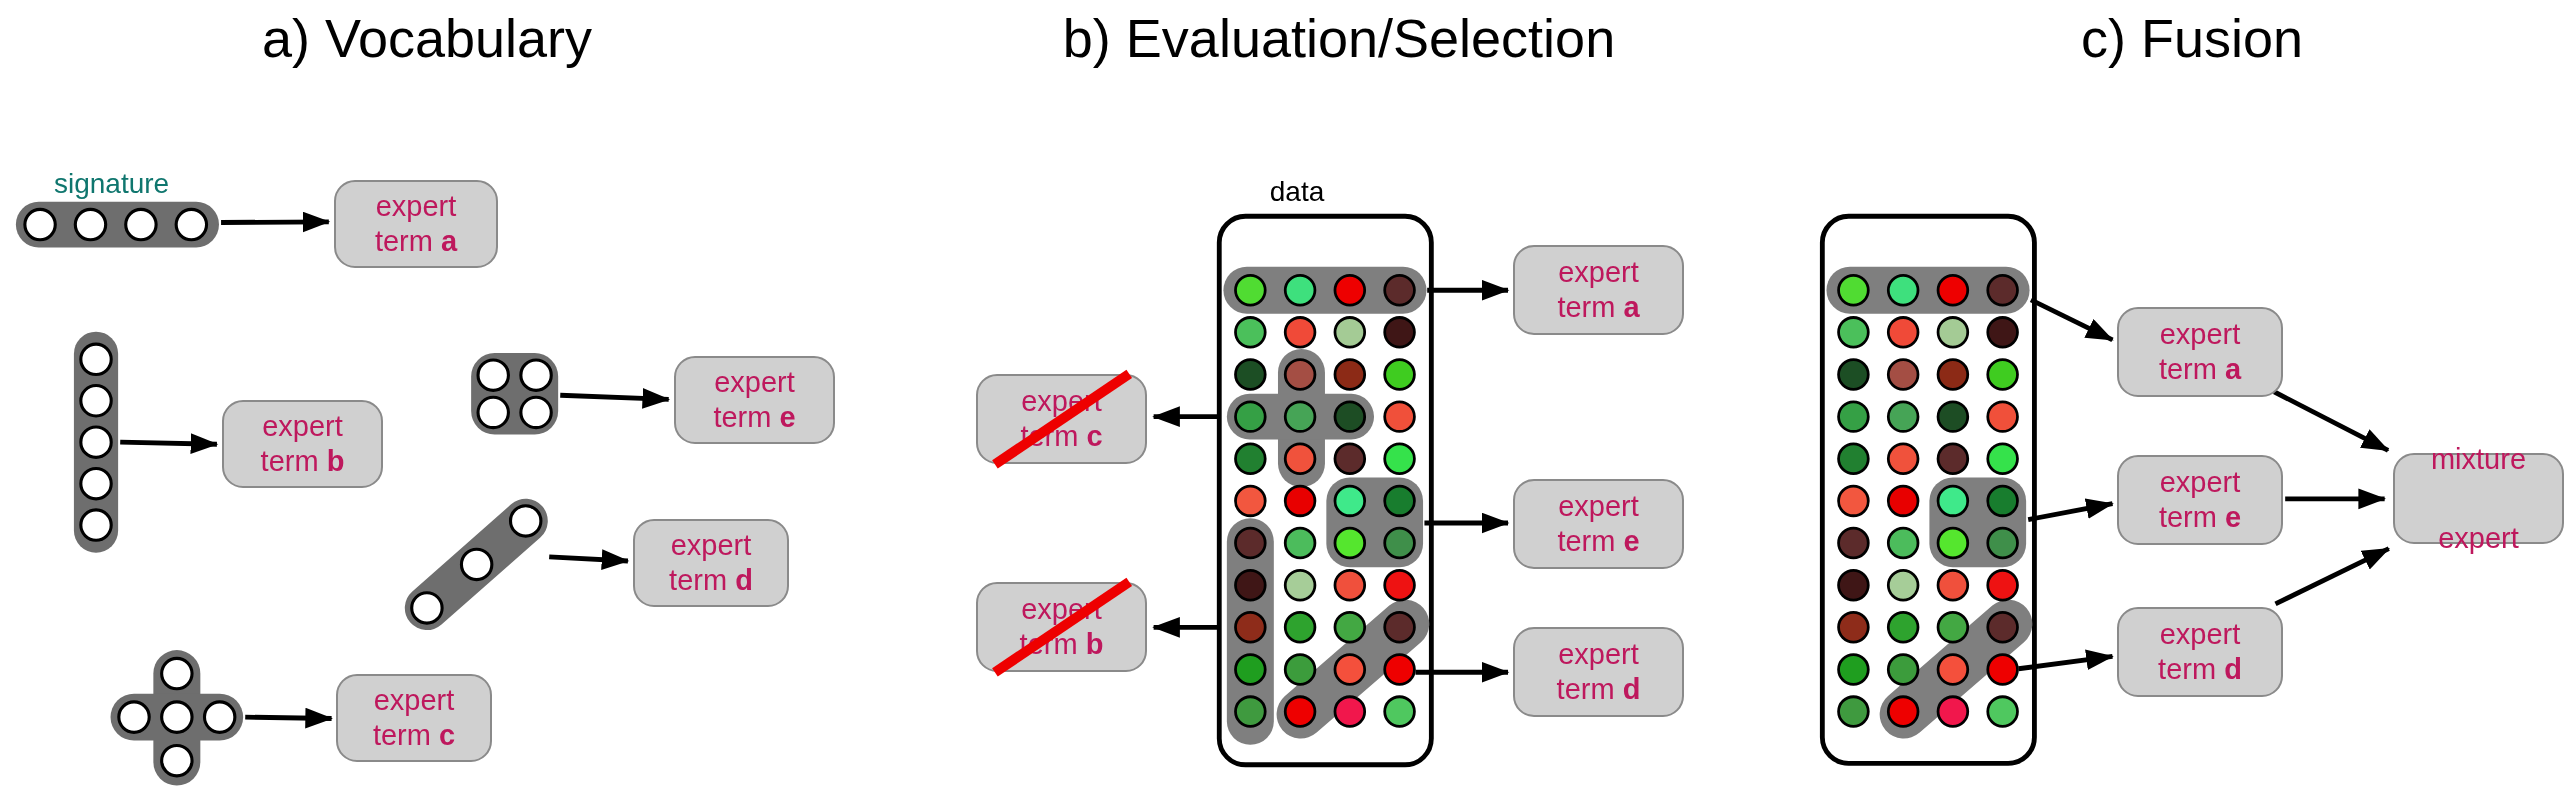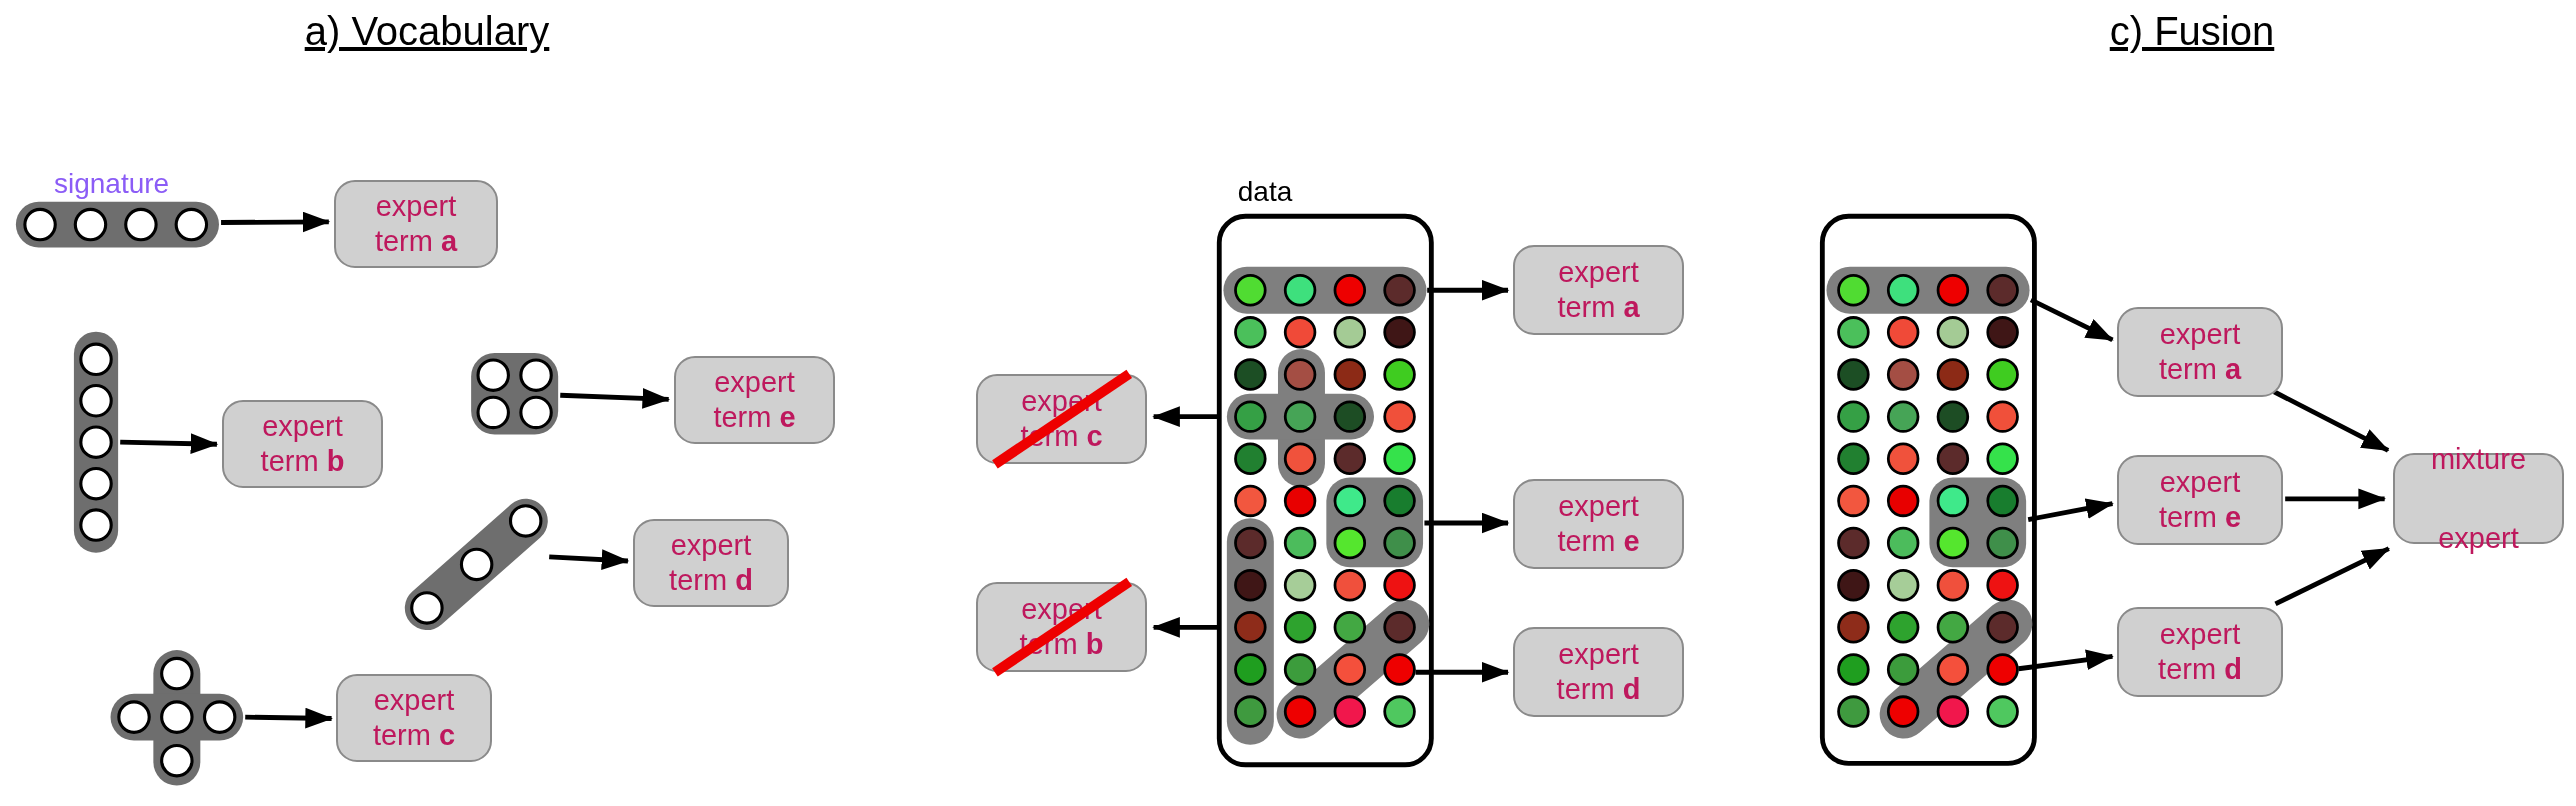--- a/index.html
+++ b/index.html
@@ -7,32 +7,32 @@
     position:relative;
     width:2576px;height:807px;
     background:#FFFFFF;
     font-family:"Liberation Sans", sans-serif;
     overflow:hidden;
   }
   #fig{position:absolute;left:0;top:0;}
   .panel-title{
     position:absolute;top:11px;
     transform:translateX(-50%);
-    font-size:40px;line-height:1;
-    color:#000;white-space:nowrap;text-decoration:underline;
+    font-size:54px;line-height:1;
+    color:#000;white-space:nowrap;
   }
   #title-a{left:427px;}
   #title-b{left:1339px;}
   #title-c{left:2192px;}
   #signature-label{
     position:absolute;left:54px;top:170px;
-    font-size:28px;line-height:1;color:#8b5cf6;
+    font-size:28px;line-height:1;color:#0f766e;
   }
   #data-label{
-    position:absolute;left:1265px;top:178px;
+    position:absolute;left:1297px;top:178px;
     transform:translateX(-50%);
     font-size:28px;line-height:1;color:#000;
   }
   #boxes-layer{position:absolute;left:0;top:0;width:100%;height:100%;}
   .term-box{
     position:absolute;
     box-sizing:border-box;
     border-radius:21px;
     display:flex;flex-direction:column;
     align-items:center;justify-content:center;
@@ -204,20 +204,21 @@
         <line x1="2940" y1="434" x2="3058" y2="492" stroke="#000000" stroke-width="7" marker-end="url(#ah)"></line>
         <line x1="2936" y1="752" x2="3058" y2="729" stroke="#000000" stroke-width="7" marker-end="url(#ah)"></line>
         <line x1="2922" y1="968" x2="3058" y2="950" stroke="#000000" stroke-width="7" marker-end="url(#ah)"></line>
         <line x1="3292" y1="567" x2="3457" y2="652" stroke="#000000" stroke-width="7" marker-end="url(#ah)"></line>
         <line x1="3308" y1="722" x2="3452" y2="722" stroke="#000000" stroke-width="7" marker-end="url(#ah)"></line>
         <line x1="3294" y1="874" x2="3458" y2="794" stroke="#000000" stroke-width="7" marker-end="url(#ah)"></line>
       </g>
   </svg>
 
   <div class="panel-title" id="title-a">a) Vocabulary</div>
+  <div class="panel-title" id="title-b">b) Evaluation/Selection</div>
   <div class="panel-title" id="title-c">c) Fusion</div>
 
   <div id="signature-label">signature</div>
   <div id="data-label">data</div>
 
   <div id="boxes-layer">
       <div class="term-box" style="left: 334px; top: 180px; width: 164px; height: 88px; background: rgb(208, 208, 208); border: 2.8px solid rgb(138, 138, 138);">
         <div>expert</div>
         <div><span>term </span><b>a</b></div>
       </div>

